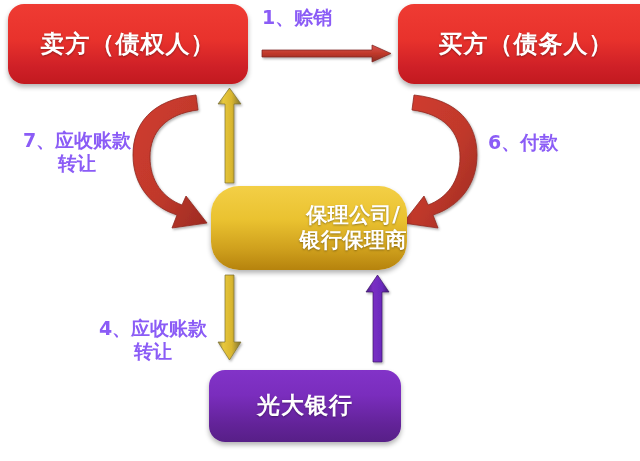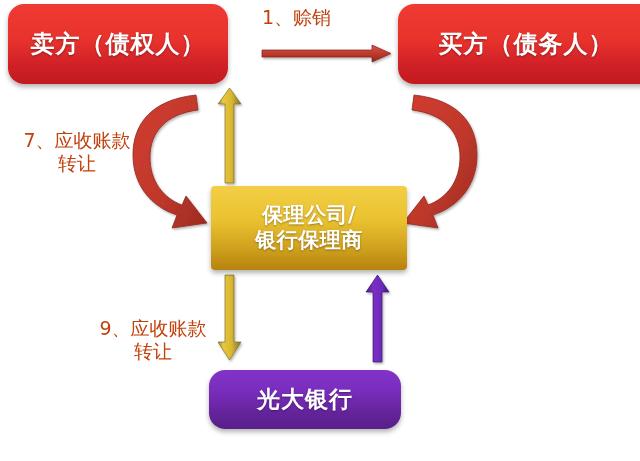--- a/index.html
+++ b/index.html
@@ -33,54 +33,55 @@
     font-weight: bold;
     letter-spacing: 1px;
     line-height: 1.18;
     box-sizing: border-box;
     text-shadow: 0 1px 2px rgba(0,0,0,0.35);
     box-shadow: 0 3px 5px rgba(0,0,0,0.30);
   }
 
   .node-seller {
     left: 8px;  top: 4px;
-    width: 220px; height: 80px;
+    width: 240px; height: 80px;
     font-size: 24px;
     background: linear-gradient(to bottom, #ef3b33 0%, #e8322c 45%, #cf2027 78%, #c2191f 100%);
     border-radius: 16px;
   }
   .node-buyer {
     left: 398px; top: 4px;
     width: 256px; height: 80px;
     font-size: 24px;
     background: linear-gradient(to bottom, #ef3b33 0%, #e8322c 45%, #cf2027 78%, #c2191f 100%);
     border-radius: 16px;
   }
   .node-factor {
     left: 211px; top: 186px;
     width: 196px; height: 84px;
     font-size: 21px;
     background: linear-gradient(to bottom, #f3cf46 0%, #eac230 40%, #cfa01d 75%, #b6830d 100%);
-    border-radius: 4px;
+    border-radius: 28px;
     letter-spacing: 0.5px;
+    justify-content: flex-end;
   }
   .node-bank {
     left: 209px; top: 370px;
-    width: 192px; height: 59px;
+    width: 192px; height: 72px;
     font-size: 23px;
     background: linear-gradient(to bottom, #8233c8 0%, #7a2dbd 35%, #632399 75%, #571f87 100%);
     border-radius: 16px;
   }
   .node-label { display: block; white-space: pre-line; }
 
   
   .steplabel {
     position: absolute;
-    color: #c2410c;
-    font-weight: normal;
+    color: #8b5cf6;
+    font-weight: bold;
     font-size: 19px;
     line-height: 1.22;
     white-space: pre-line;
     text-align: center;
   }
   .lbl-1 { left: 262px; top: 6px;   text-align: left; }
   .lbl-2 { left: 2px;   top: 129px; width: 150px; }
   .lbl-3 { left: 240px; top: 128px; text-align: left; }
   .lbl-6 { left: 488px; top: 131px; text-align: left; }
   .lbl-4 { left: 78px;  top: 317px; width: 150px; }
@@ -184,16 +185,17 @@
 银行保理商</span>
   </div>
 
   <div class="node node-bank">
     <span class="node-label">光大银行</span>
   </div>
 
   <div class="steplabel lbl-1">1、赊销</div>
   <div class="steplabel lbl-2">7、应收账款
 转让</div>
-  <div class="steplabel lbl-4">9、应收账款
+  <div class="steplabel lbl-4">4、应收账款
 转让</div>
+  <div class="steplabel lbl-6">6、付款</div>
 
 </div>
 
 </body></html>

